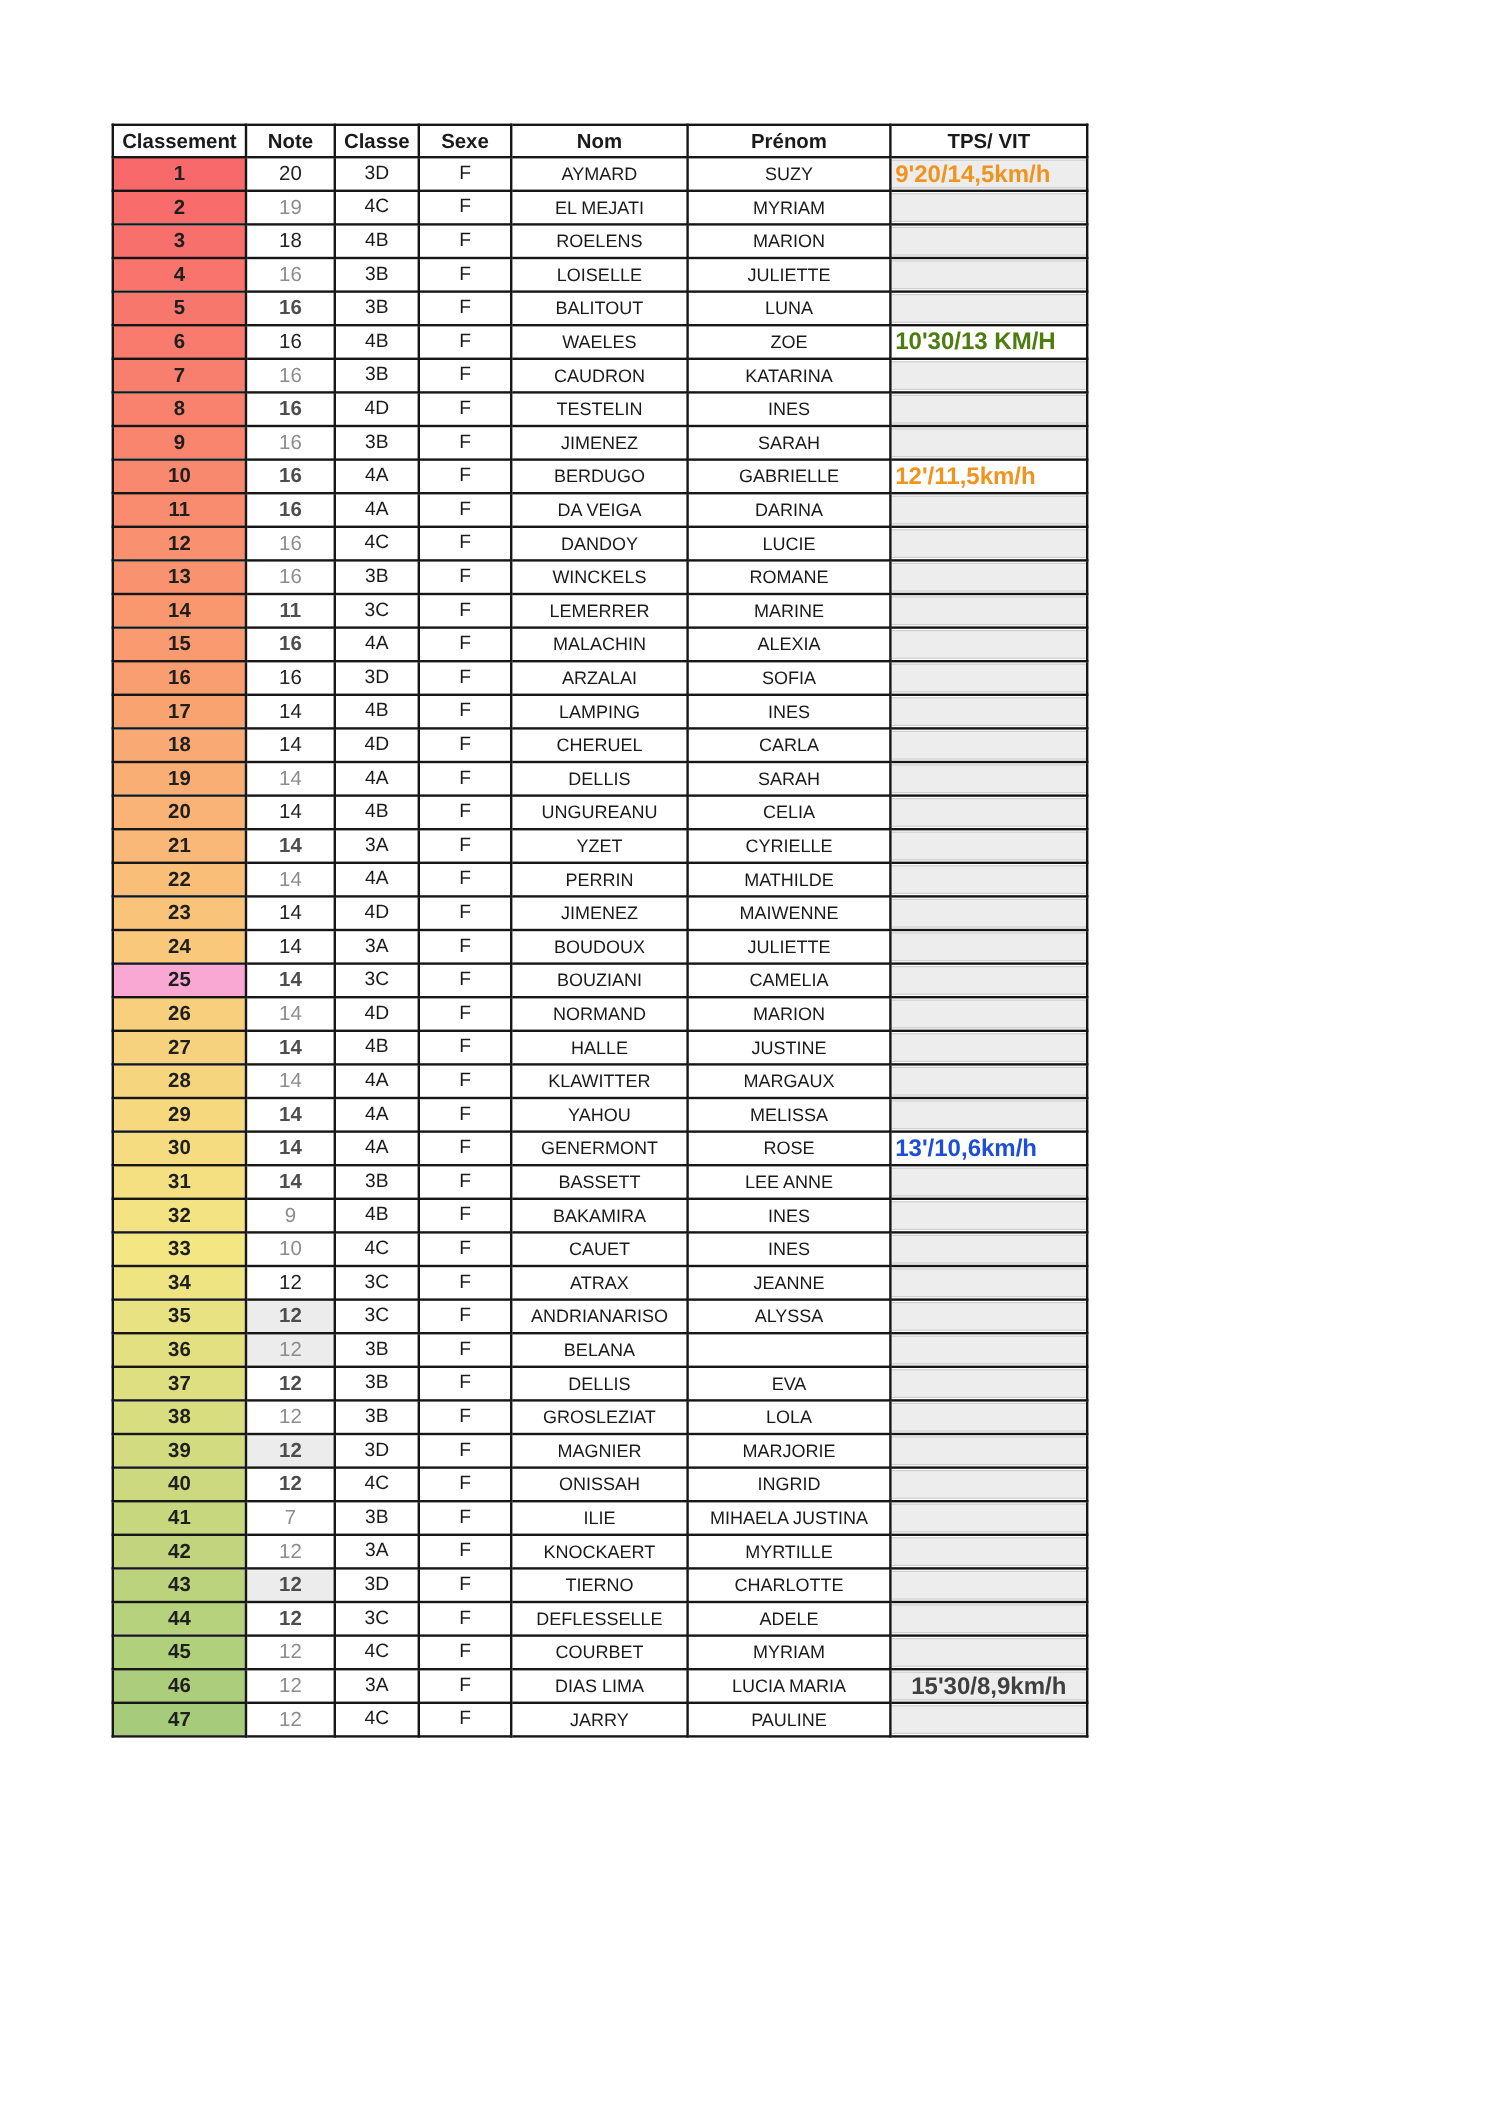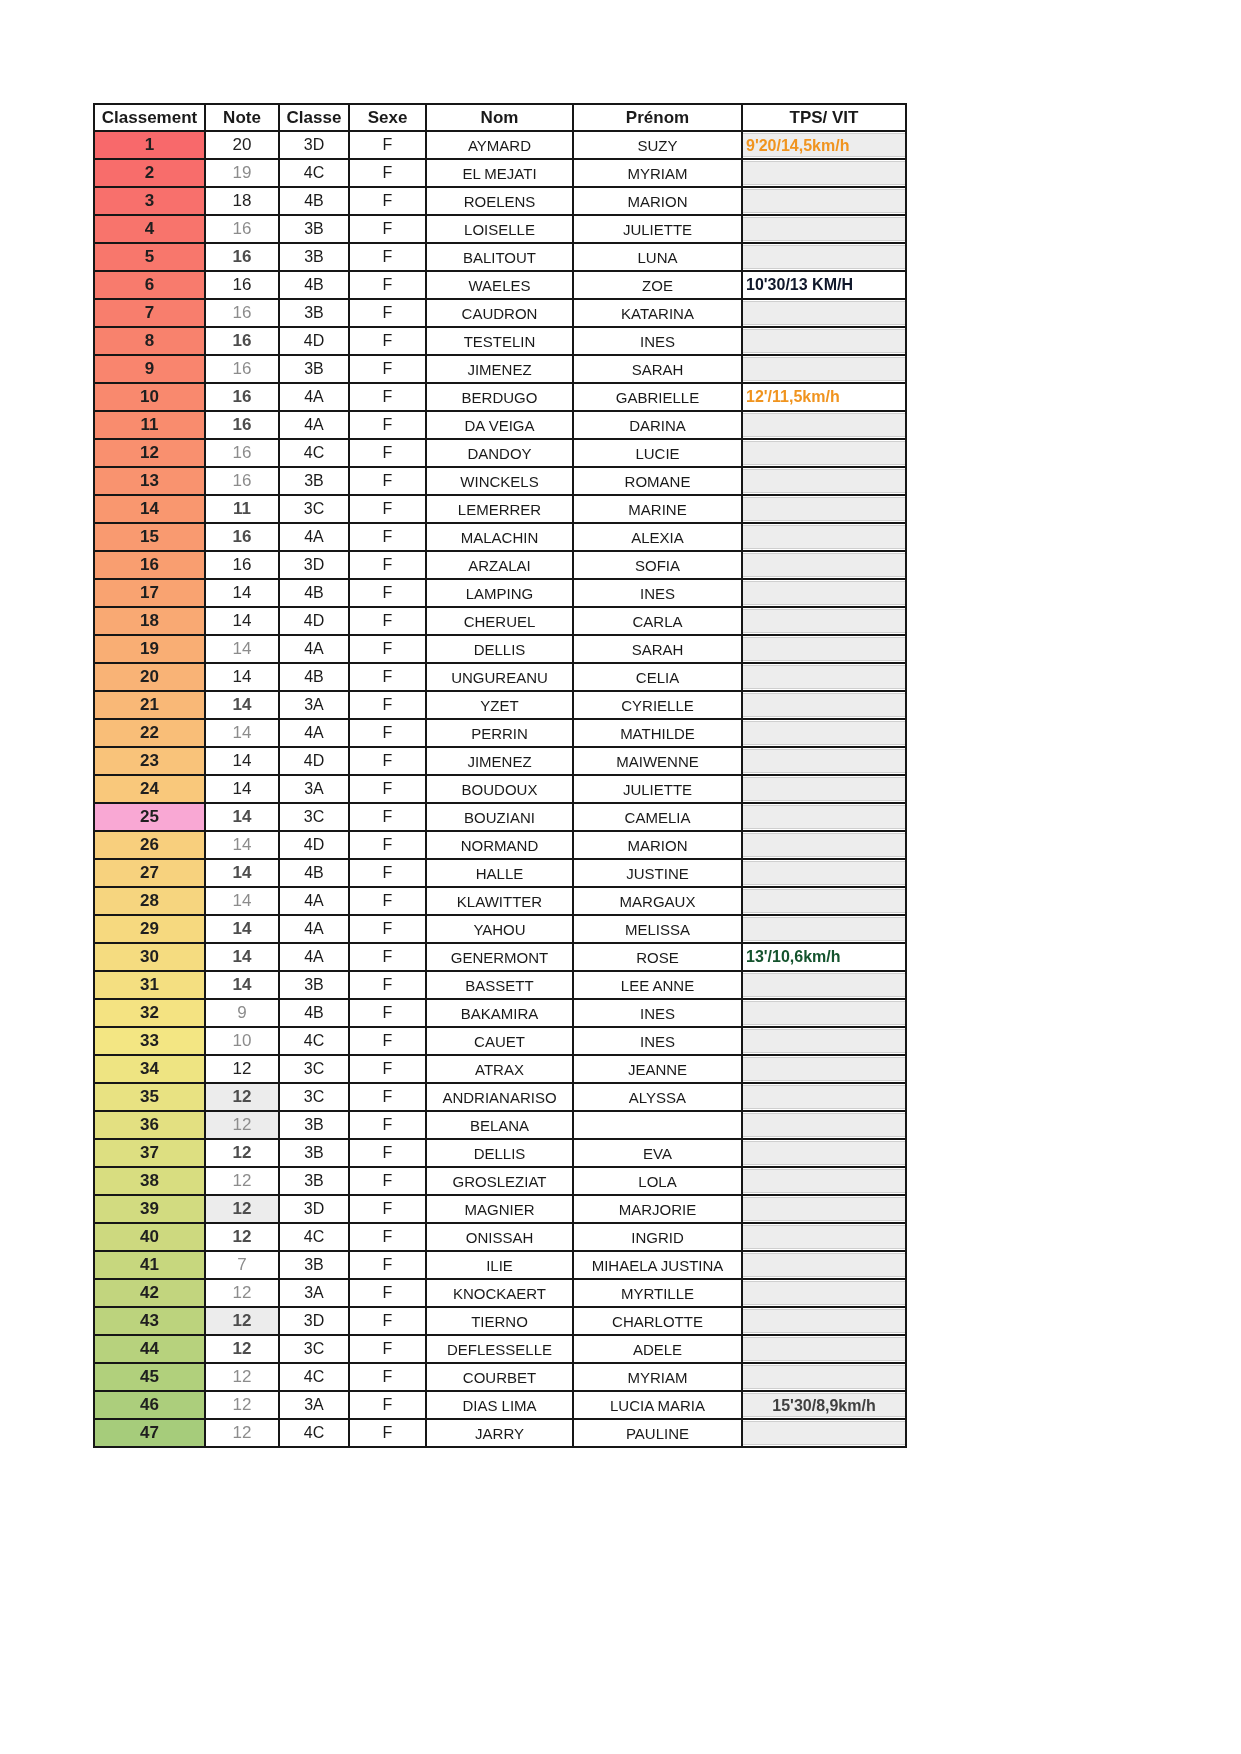--- a/index.html
+++ b/index.html
@@ -64,21 +64,21 @@
     border-left: 2px solid #161616;
     border-right: 1px solid #bdbdbd;
     background: #ffffff;
     padding: 2px 0;
   }
   td.tps-cell .tps-fill {
     height: 24px;
     line-height: 24px;
     text-align: left;
     padding-left: 3px;
-    font-size: 16px;
+    font-size: 20px;
     font-weight: 700;
     box-sizing: border-box;
   }
   td.tps-cell .fill-gray {
     background: #ededed;
     border-top: 1px solid #cfcfcf;
     border-bottom: 1px solid #cfcfcf;
   }
   td.tps-cell .fill-white { background: #ffffff; }
   td.tps-cell .align-center { text-align: center; padding-left: 0; }
@@ -166,21 +166,21 @@
           </td>
         </tr>
         <tr>
           <td class="rank-cell" style="background: rgb(248, 123, 109);">6</td>
           <td class="note-cell note-dark">16</td>
           <td class="classe-cell">4B</td>
           <td class="sexe-cell">F</td>
           <td class="nom-cell">WAELES</td>
           <td class="prenom-cell">ZOE</td>
           <td class="tps-cell">
-            <div class="tps-fill fill-white" style="color: #0f172a; border-radius: 11px;">10'30/13 KM/H</div>
+            <div class="tps-fill fill-white" style="color: #4d7c0f; border-radius: 11px;">10'30/13 KM/H</div>
           </td>
         </tr>
         <tr>
           <td class="rank-cell" style="background: rgb(248, 126, 109);">7</td>
           <td class="note-cell note-light">16</td>
           <td class="classe-cell">3B</td>
           <td class="sexe-cell">F</td>
           <td class="nom-cell">CAUDRON</td>
           <td class="prenom-cell">KATARINA</td>
           <td class="tps-cell">
@@ -430,21 +430,21 @@
           </td>
         </tr>
         <tr>
           <td class="rank-cell" style="background: rgb(245, 220, 128);">30</td>
           <td class="note-cell note-bold">14</td>
           <td class="classe-cell">4A</td>
           <td class="sexe-cell">F</td>
           <td class="nom-cell">GENERMONT</td>
           <td class="prenom-cell">ROSE</td>
           <td class="tps-cell">
-            <div class="tps-fill fill-white" style="color: #14532d;">13'/10,6km/h</div>
+            <div class="tps-fill fill-white" style="color: #1d4ed8;">13'/10,6km/h</div>
           </td>
         </tr>
         <tr>
           <td class="rank-cell" style="background: rgb(244, 223, 129);">31</td>
           <td class="note-cell note-bold">14</td>
           <td class="classe-cell">3B</td>
           <td class="sexe-cell">F</td>
           <td class="nom-cell">BASSETT</td>
           <td class="prenom-cell">LEE ANNE</td>
           <td class="tps-cell">

